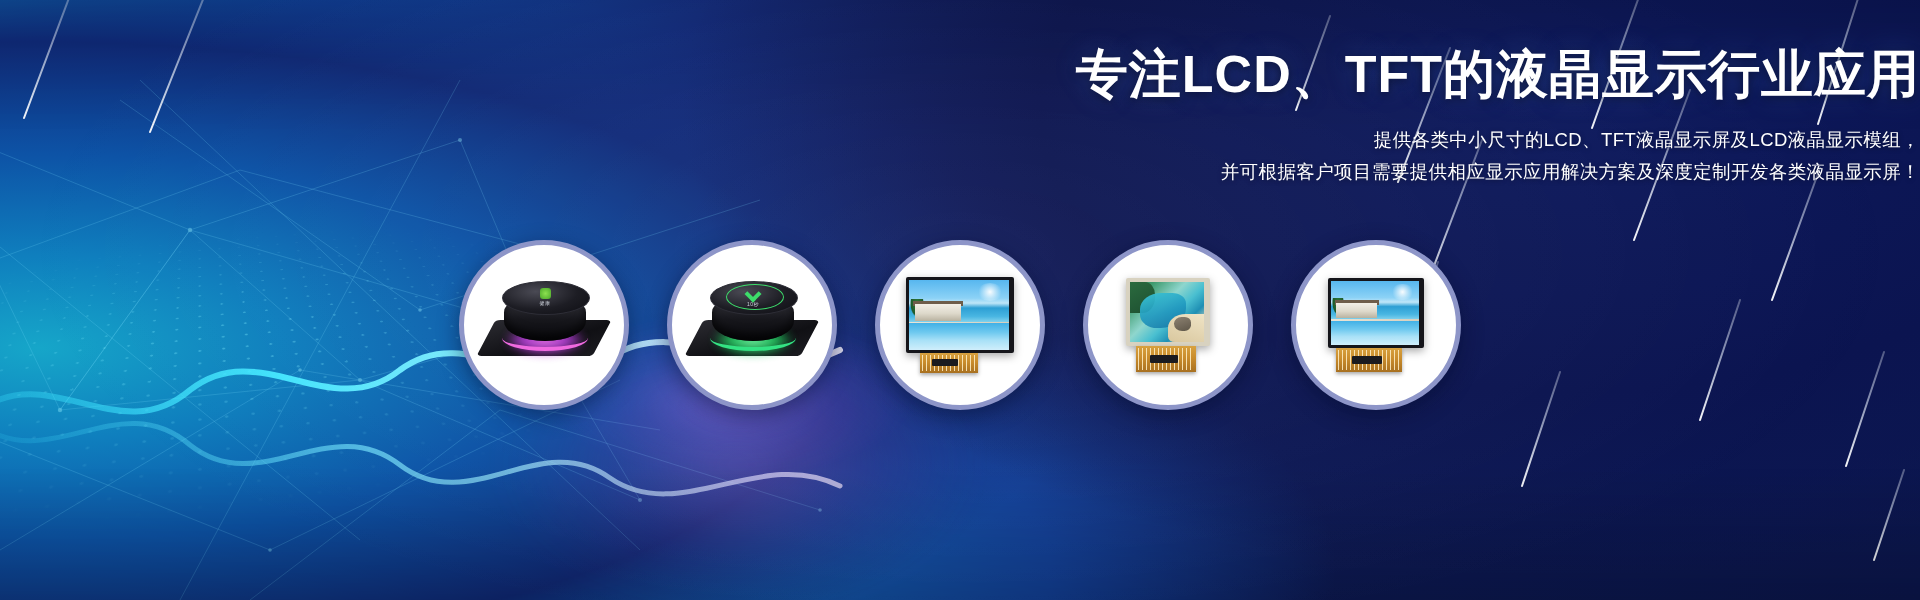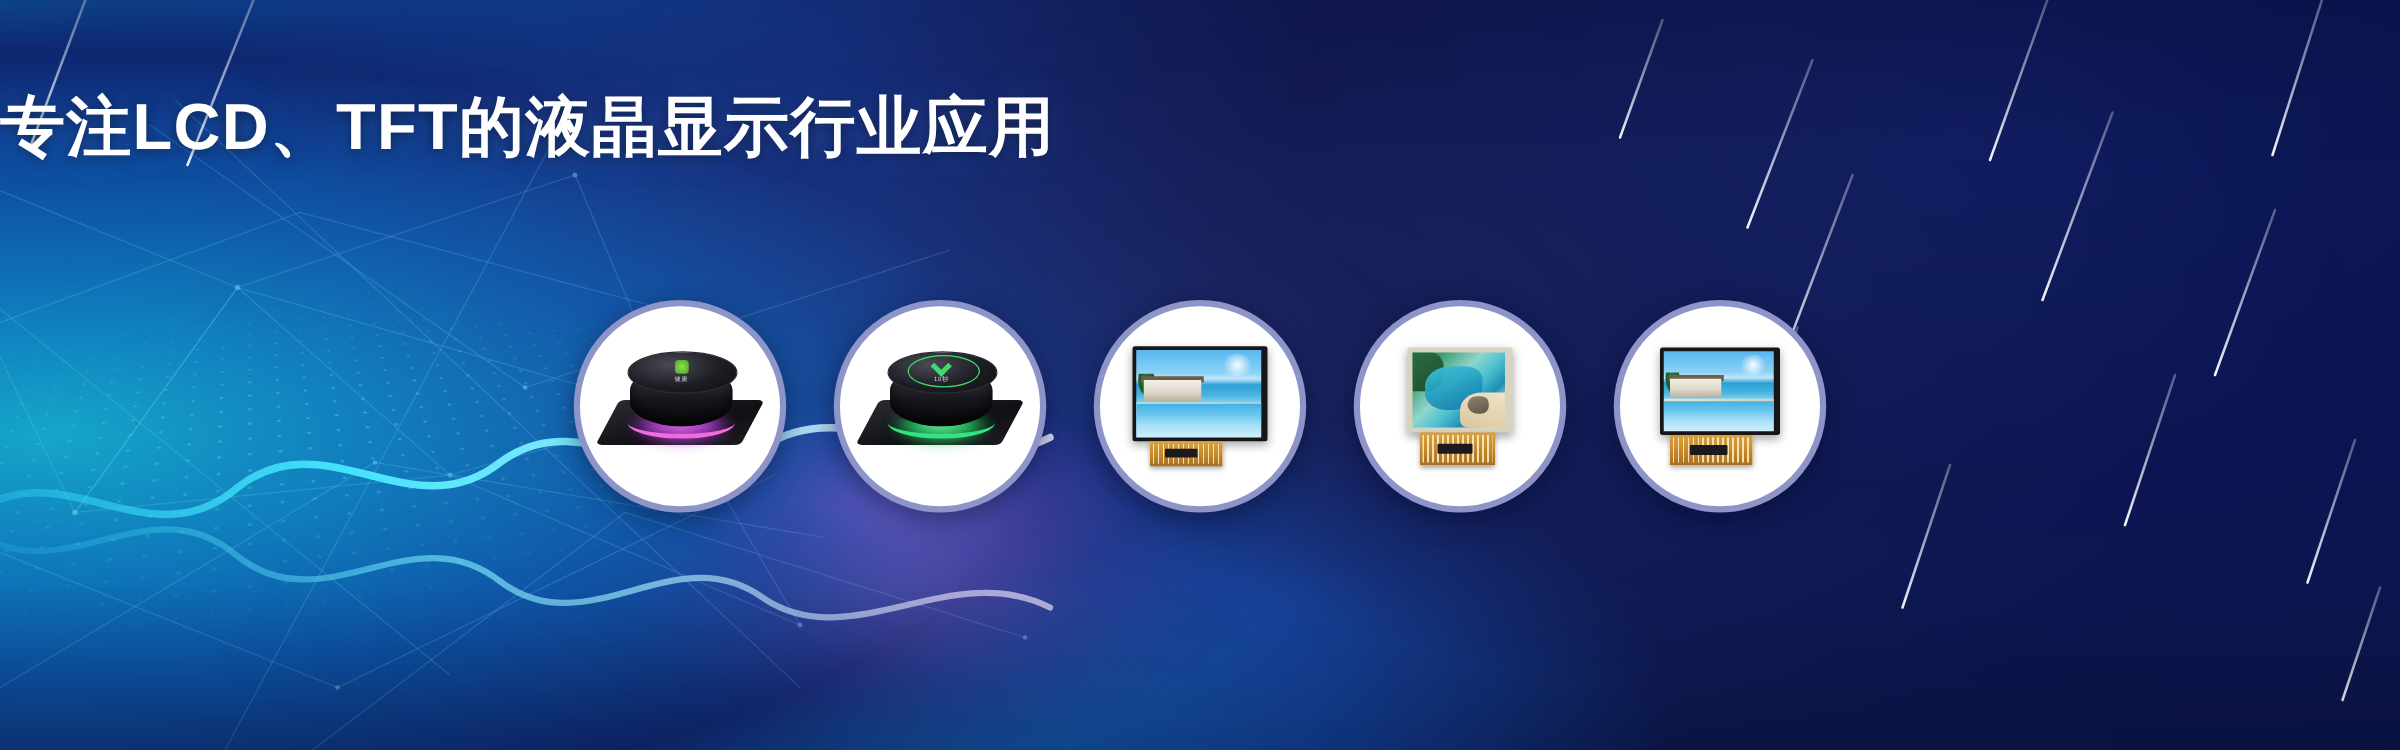--- a/index.html
+++ b/index.html
@@ -36,21 +36,21 @@
   .helix-glow{position:absolute;left:420px;bottom:90px;width:520px;height:230px;
      background:radial-gradient(ellipse 50% 50% at 60% 50%, rgba(180,120,255,.40) 0%, rgba(120,80,220,.16) 40%, rgba(0,0,0,0) 72%);
      filter:blur(6px);}
   .purple-haze{position:absolute;left:430px;bottom:0;width:560px;height:300px;
      background:radial-gradient(ellipse 55% 60% at 55% 55%, rgba(205,130,245,.30) 0%, rgba(140,70,200,.12) 45%, rgba(0,0,0,0) 75%);
      filter:blur(20px);}
 
   .meteors{position:absolute;inset:0;}
 
   
-  .copy{position:absolute;left:0;right:0;top:72px;text-align:left;z-index:6;}
+  .copy{position:absolute;left:0;right:0;top:44px;text-align:right;z-index:6;}
   .headline{
     font-size:52px;line-height:60px;font-weight:bold;color:#ffffff;
     letter-spacing:1px;margin:0;
     text-shadow:0 2px 10px rgba(0,0,0,.45), 0 0 26px rgba(90,150,255,.28);
   }
   .subline{
     font-size:18.5px;line-height:32px;color:#ffffff;font-weight:normal;
     letter-spacing:.4px;margin:0;
     text-shadow:0 1px 5px rgba(0,0,0,.45);
   }
@@ -235,20 +235,24 @@
       <line x1="1884" y1="352" x2="1846" y2="466"></line>
       <line x1="1330" y1="16" x2="1296" y2="110"></line>
       <line x1="1904" y1="470" x2="1874" y2="560"></line>
     </g>
   </svg>
 
   <div class="bg-vignette"></div>
 
   <div class="copy">
     <h1 class="headline">专注LCD、TFT的液晶显示行业应用</h1>
+    <div class="sub-wrap">
+      <p class="subline">提供各类中小尺寸的LCD、TFT液晶显示屏及LCD液晶显示模组，</p>
+      <p class="subline">并可根据客户项目需要提供相应显示应用解决方案及深度定制开发各类液晶显示屏！</p>
+    </div>
   </div>
 
   <div class="circles">
 
     <div class="circle">
       <div class="inner">
         <div class="puck-wrap">
           <div class="puck-mat"></div>
           <div class="puck-glow" style="background:radial-gradient(ellipse at 50% 50%, #f481ea 0%, #b23bd6 42%, rgba(80,30,160,0) 76%);"></div>
           <div class="puck-body"></div>

